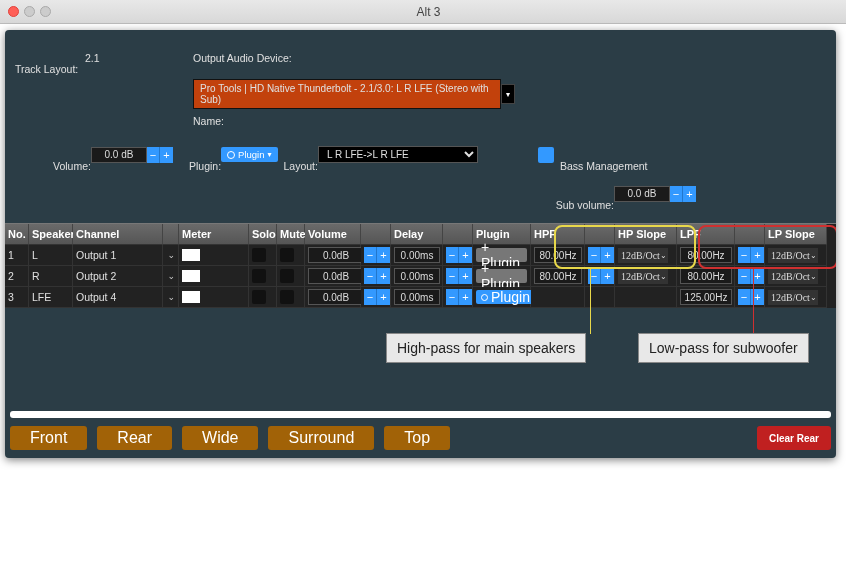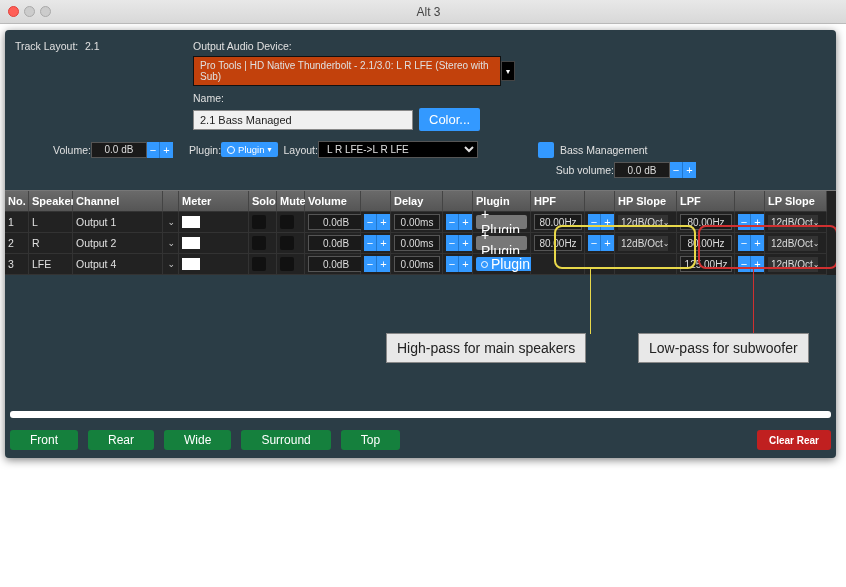--- a/index.html
+++ b/index.html
@@ -7,45 +7,45 @@
   .window { width: 846px; height: 483px; position: relative; background: #fff; }
   .titlebar { height: 24px; background: linear-gradient(#e8e8e8,#d8d8d8); border-bottom: 1px solid #bbb; display: flex; align-items: center; }
   .traffic { display: flex; gap: 5px; padding-left: 8px; }
   .tl { width: 11px; height: 11px; border-radius: 50%; }
   .tl.red { background: #ff5f57; border: 1px solid #e1423c; }
   .tl.grey { background: #ccc; border: 1px solid #aaa; }
   .title { flex: 1; text-align: center; font-size: 12px; color: #444; font-weight: 500; padding-right: 40px; }
   .panel { position: absolute; left: 5px; right: 10px; top: 30px; bottom: 25px; background: #2b3d46; border-radius: 4px; box-shadow: 0 2px 8px rgba(0,0,0,0.5); overflow: hidden; }
   .upper { padding: 10px 10px 8px 10px; color: #e0e0e0; font-size: 10.5px; }
   .row { display: flex; align-items: center; margin-bottom: 4px; }
-  .lbl { color: #e0e0e0; }
+  .lbl { color: #e0e0e0; margin-top: 23px; }
   .fieldbox { background: #c2410c; color: #e0e0e0; padding: 3px 6px; font-size: 10px; border: 1px solid #111; }
   .namefield { background: #f0f0f0; color: #222; padding: 3px 6px; font-size: 11px; width: 220px; border: 1px solid #888; }
   .dropdown-blk { background: #000; border: 1px solid #444; width: 14px; height: 20px; display: inline-flex; align-items: center; justify-content: center; color: #fff; font-size: 8px; }
   .colorbtn { background: #3399ff; color: #fff; border: none; padding: 4px 10px; font-size: 13px; border-radius: 2px; cursor: pointer; font-weight: 500; }
   .valbox { background: #1a1a1a; color: #ddd; border: 1px solid #555; width: 56px; text-align: center; padding: 1px 2px; font-size: 10px; height: 16px; }
   .pm { display: inline-flex; }
   .pm span { width: 13px; height: 16px; background: #3399ff; color: #fff; display: inline-flex; align-items: center; justify-content: center; font-size: 11px; cursor: pointer; border-right: 1px solid #2277cc; }
   .pm span:last-child { border-right: none; }
   .pluginbtn { background: #3399ff; color: #fff; padding: 1px 6px; font-size: 9.5px; border-radius: 2px; display: inline-flex; align-items: center; gap: 3px; cursor: pointer; height: 15px; }
   .pluginbtn .circ { width: 8px; height: 8px; border-radius: 50%; border: 1px solid #fff; }
   .layoutsel { background: #000; color: #e0e0e0; border: 1px solid #555; width: 160px; padding: 0 4px; font-size: 10px; height: 17px; }
   .bmcheck { width: 16px; height: 16px; background: #3399ff; border-radius: 2px; cursor: pointer; }
   .grid-container { display: grid; font-size: 10.5px; color: #e0e0e0; background: #222; border-top:1px solid #777;}
   .ghdr { background: linear-gradient(#6a6a6a,#555); color: #fff; font-weight: 600; padding: 4px 3px; font-size: 11px; border-right: 1px solid #444; border-bottom:1px solid #333; display:flex; align-items:center; }
   .gcell { background: #222; padding: 2px 3px; border-right: 1px solid #333; border-bottom:1px solid #333; display: flex; align-items: center; min-height: 18px; }
   .meterbox { width: 18px; height: 12px; background: #fff; }
   .checkdark { width: 14px; height: 14px; background: #111; border-radius: 2px; }
   .pl-hdr { background: #777; color: #fff; font-size: 14px; padding: 1px 5px; border-radius: 2px; display: inline-flex; align-items: center; gap: 3px; height: 14px; cursor: pointer; }
   .pl-hdr.active { background: #3399ff; }
-  .slopebox { background: #333; color: #ddd; padding: 1px 3px; font-size: 10px; width: 50px; display: flex; align-items: center; justify-content: space-between; height: 15px; }
+  .slopebox { background: #333; color: #ddd; padding: 1px 3px; font-size: 10px; width: 50px; display: flex; align-items: center; justify-content: space-between; height: 15px; font-family: Liberation Serif, serif; }
   .chandrop { display:inline-block; width:10px; color:#ccc; font-size:9px; text-align:right; }
   .scrollbar { position: absolute; left: 5px; right: 5px; bottom: 40px; height: 7px; background: #fff; border-radius: 3px; }
   .footer { position: absolute; left: 5px; right: 5px; bottom: 8px; display: flex; gap: 10px; }
-  .footbtn { background: #15803d; color: #fff; font-size: 12px; padding: 3px 20px; border: none; border-radius: 3px; cursor: pointer; }
+  .footbtn { background: #a16207; color: #fff; font-size: 16px; padding: 3px 20px; border: none; border-radius: 3px; cursor: pointer; }
   .clearbtn { background: #c02020; color: #fff; font-size: 10px; padding: 3px 12px; border: none; border-radius: 3px; margin-left: auto; cursor: pointer; font-weight:600;}
   .annot { position: absolute; background: #e8e8e8; border: 1px solid #888; padding: 6px 10px; font-size: 14px; color: #222; }
   .hi-yellow { position: absolute; border: 2px solid #e8d84a; border-radius: 8px; pointer-events: none; }
   .hi-red { position: absolute; border: 2px solid #d03030; border-radius: 8px; pointer-events: none; }
   .ann-line-y { position:absolute; background:#e8d84a; width:1px; }
   .ann-line-r { position:absolute; background:#d03030; width:1px; }
 </style>
 </head>
 <body>
 
@@ -68,26 +68,20 @@
         <span>Output Audio Device:</span>
       </div>
       <div class="row">
         <span style="width:178px"></span>
         <span class="fieldbox" style="width:308px">Pro Tools | HD Native Thunderbolt - 2.1/3.0: L R LFE (Stereo with Sub)</span>
         <span class="dropdown-blk">▾</span>
       </div>
       <div class="row" style="margin-top:6px">
         <span style="width:178px"></span>
         <span>Name:</span>
-      </div>
-      <div class="row">
-        <span style="width:178px"></span>
-        <input class="namefield" value="2.1 Bass Managed" style="">
-        <span style="width:6px"></span>
-        <button class="colorbtn">Color...</button>
       </div>
       <div class="row" style="margin-top:10px; ">
         <span style="width:38px"></span>
         <span class="lbl">Volume:</span>
         <input class="valbox" value="0.0 dB" style="">
         <span class="pm">
             <span>−</span>
             <span>+</span>
           </span>
         <span style="width:16px"></span>

